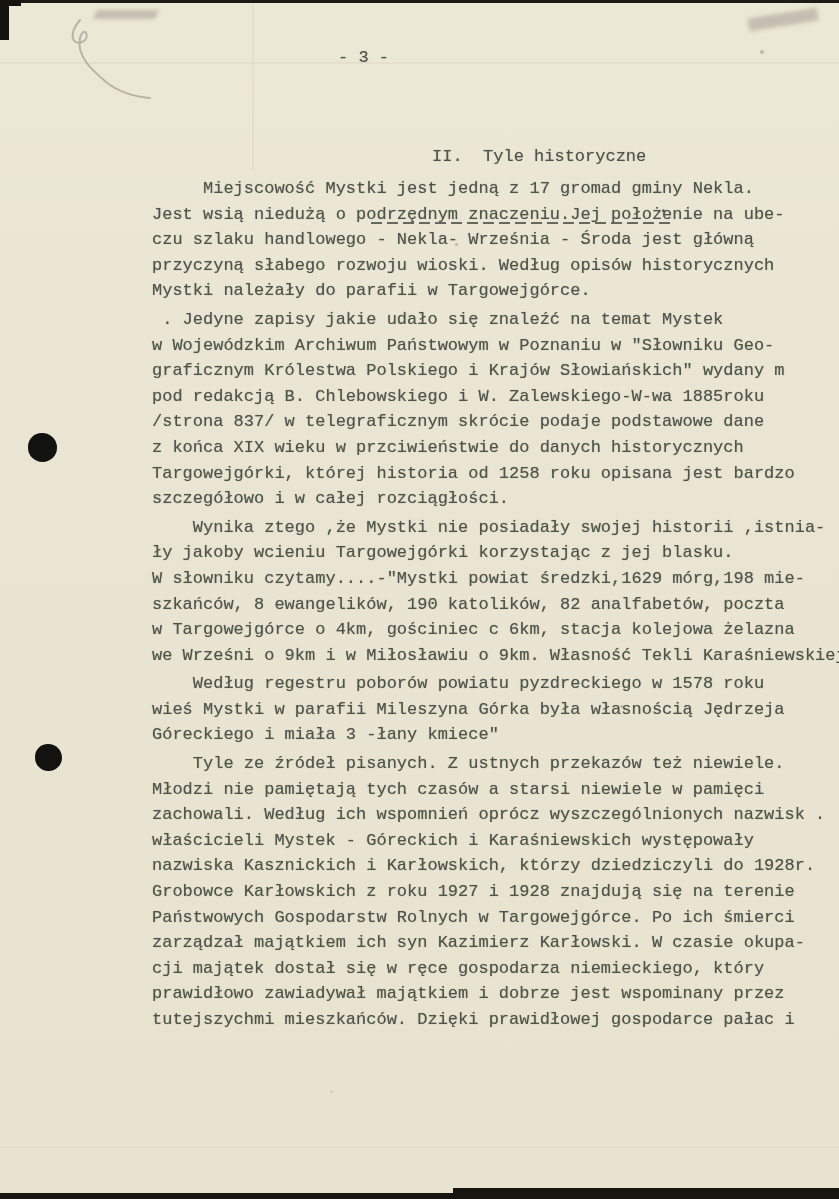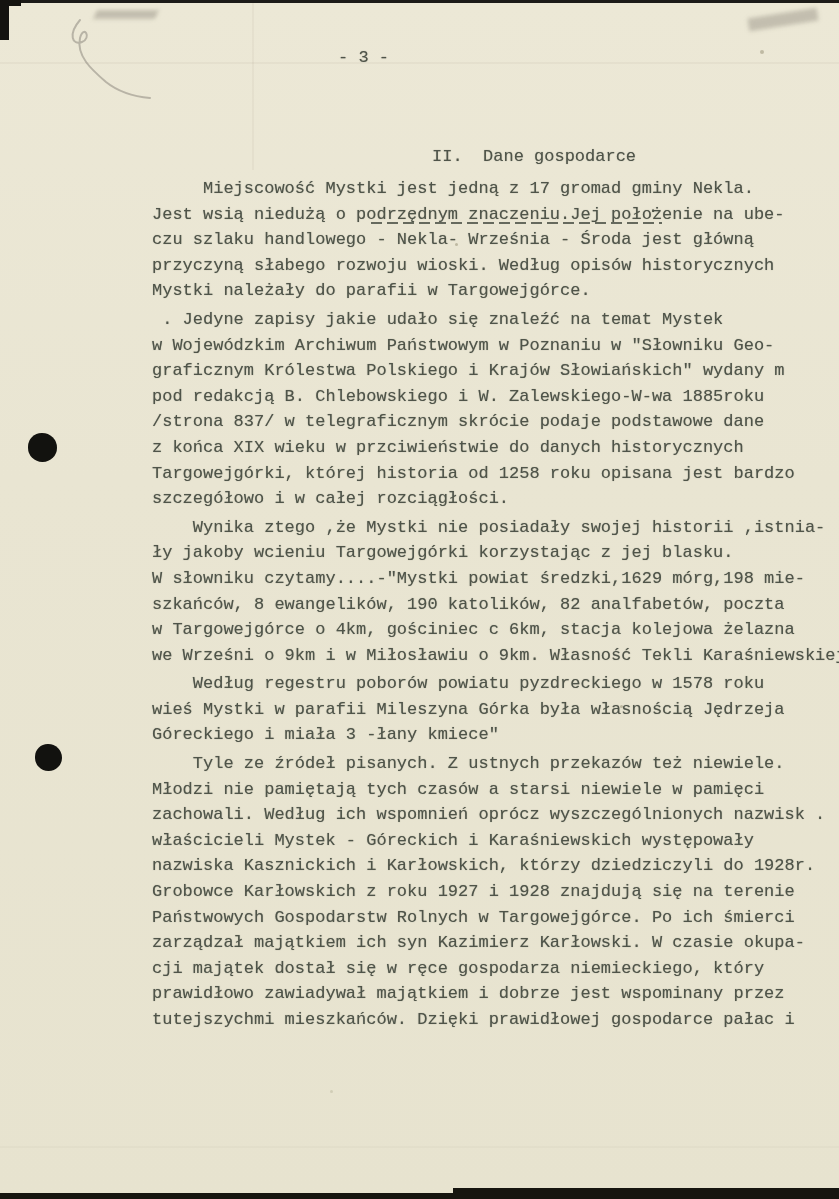--- a/index.html
+++ b/index.html
@@ -166,21 +166,21 @@
   <svg class="pencil-mark" width="110" height="95" viewBox="0 0 110 95">
     <path d="M22,8 C10,22 14,34 24,30 C34,26 26,12 22,26 C18,44 34,58 48,70 C58,78 70,84 92,86" fill="none" stroke="#8f8a80" stroke-width="2" stroke-linecap="round"></path>
   </svg>
   <div class="smudge smudge-left"></div>
   <div class="smudge smudge-right"></div>
 
   <div class="tw page-number">- 3 -</div>
 
   <div class="tw heading">
     <span class="heading-text">
-      <span>II.  Dane gospodarce</span>
+      <span>II.  Tyle historyczne</span>
       <span class="dash-underline"></span>
     </span><span class="trailing-dot">.</span>
   </div>
 
   <div class="body-text">
     <div class="tw paragraph">     Miejscowość Mystki jest jedną z 17 gromad gminy Nekla.
 Jest wsią niedużą o podrzędnym znaczeniu.Jej położenie na ube-
 czu szlaku handlowego - Nekla- Września - Środa jest główną
 przyczyną słabego rozwoju wioski. Według opisów historycznych
 Mystki należały do parafii w Targowejgórce.</div>

